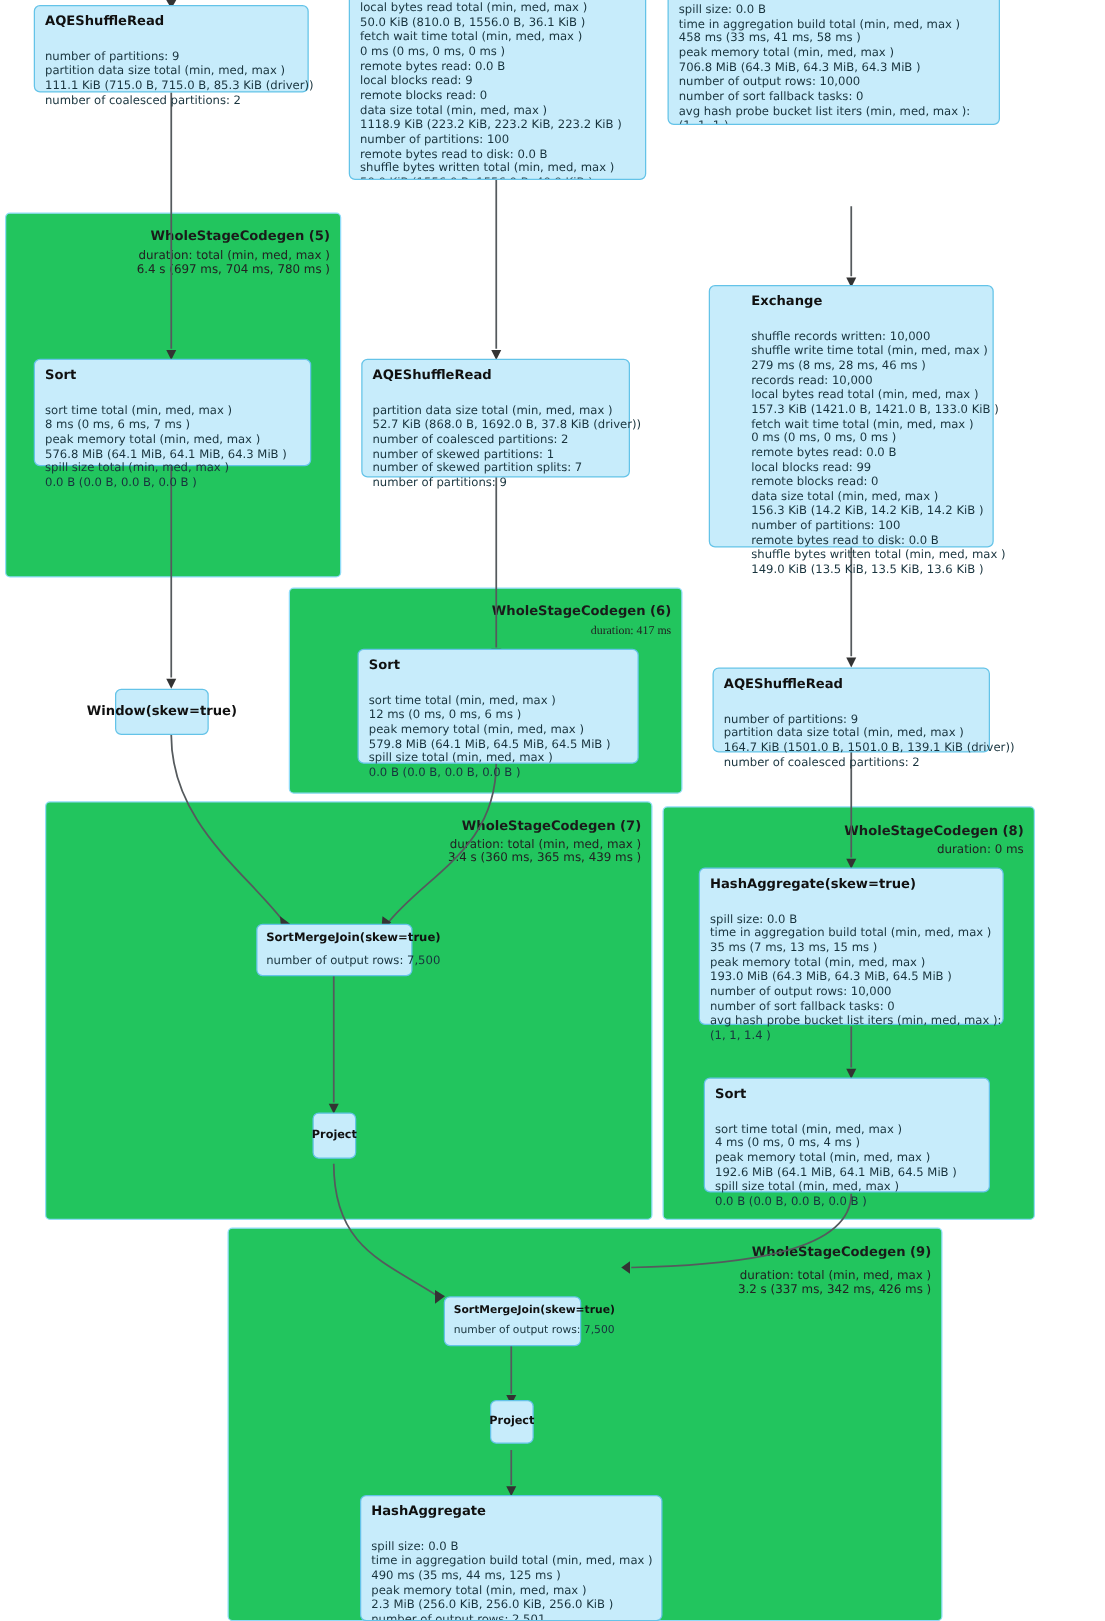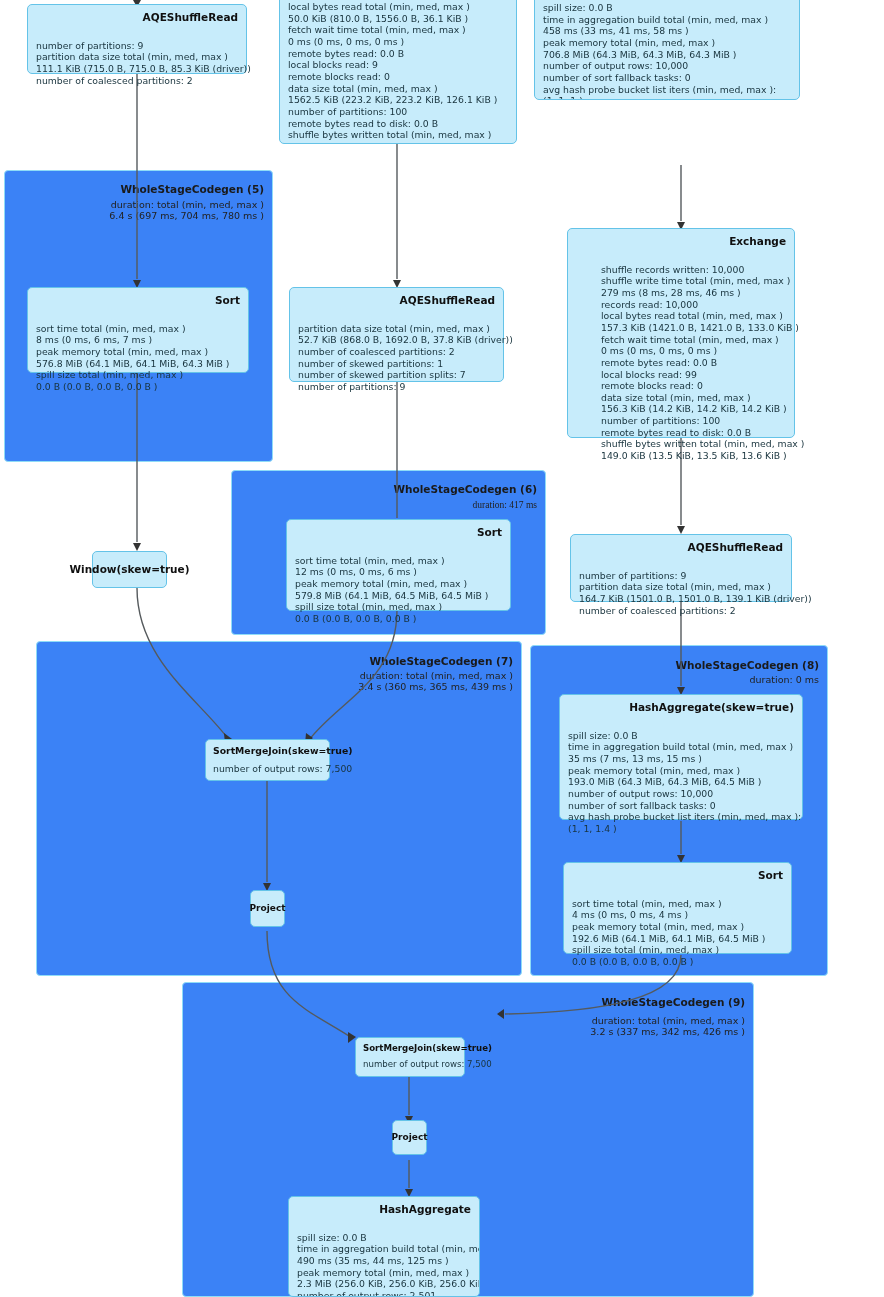--- a/index.html
+++ b/index.html
@@ -2,21 +2,21 @@
 <html><head>
 <meta charset="utf-8">
 <style>
   html,body{margin:0;padding:0;background:#ffffff;}
   body{font-family:"DejaVu Sans","Liberation Sans",sans-serif;}
   #canvas{position:relative;width:884px;height:1297px;overflow:hidden;background:#fff;}
 
   
   .cluster{
     position:absolute;
-    background:#3b82f6;
+    background:#22c55e;
     border:1px solid #8fdcf7;
     border-radius:4px;
     box-sizing:border-box;
   }
   .cluster-title{
     position:absolute;
     right:8px;
     font-weight:bold;
     font-size:10.5px;
     color:#1a1a1a;
@@ -41,21 +41,20 @@
     border-radius:5px;
     box-sizing:border-box;
     padding:6px 8px 7px 8px;
   }
   .node-title{
     font-weight:bold;
     font-size:10.5px;
     color:#101010;
     line-height:1.2;
     white-space:nowrap;
-    text-align:right;
   }
   .node-metrics{
     margin-top:16px;
     font-size:9.3px;
     color:#18333d;
     line-height:1.255;
     white-space:nowrap;
   }
   .node-metrics div{white-space:nowrap;}
   .node.center-only{
@@ -165,21 +164,21 @@
   <div class="node clipped" style="left:279px;top:-10px;width:238px;height:154px;padding-top:0;">
     <div class="node-metrics" style="margin-top:10px;">
         <div>local bytes read total (min, med, max )</div>
         <div>50.0 KiB (810.0 B, 1556.0 B, 36.1 KiB )</div>
         <div>fetch wait time total (min, med, max )</div>
         <div>0 ms (0 ms, 0 ms, 0 ms )</div>
         <div>remote bytes read: 0.0 B</div>
         <div>local blocks read: 9</div>
         <div>remote blocks read: 0</div>
         <div>data size total (min, med, max )</div>
-        <div>1562.5 KiB (223.2 KiB, 223.2 KiB, 126.1 KiB )</div>
+        <div>1118.9 KiB (223.2 KiB, 223.2 KiB, 223.2 KiB )</div>
         <div>number of partitions: 100</div>
         <div>remote bytes read to disk: 0.0 B</div>
         <div>shuffle bytes written total (min, med, max )</div>
         <div>50.0 KiB (1556.0 B, 1556.0 B, 40.9 KiB )</div>
       </div>
   </div>
 
   <div class="node clipped" style="left:534px;top:-8px;width:266px;height:108px;padding-top:0;">
     <div class="node-metrics" style="margin-top:9px;">
         <div>spill size: 0.0 B</div>
@@ -309,21 +308,21 @@
     <div class="node-title" style="font-size:8.6px;">SortMergeJoin(skew=true)</div>
     <div class="node-metrics" style="margin-top:6px;font-size:8.6px;">
         <div>number of output rows: 7,500</div>
       </div>
   </div>
 
   <div class="node center-only" style="left:392px;top:1120px;width:35px;height:35px;">
     <div class="node-title" style="font-size:9px;">Project</div>
   </div>
 
-  <div class="node clipped" style="left:288px;top:1196px;width:192px;height:101px;">
+  <div class="node clipped" style="left:288px;top:1196px;width:242px;height:101px;">
     <div class="node-title">HashAggregate</div>
     <div class="node-metrics">
         <div>spill size: 0.0 B</div>
         <div>time in aggregation build total (min, med, max )</div>
         <div>490 ms (35 ms, 44 ms, 125 ms )</div>
         <div>peak memory total (min, med, max )</div>
         <div>2.3 MiB (256.0 KiB, 256.0 KiB, 256.0 KiB )</div>
         <div>number of output rows: 2,501</div>
         <div>number of sort fallback tasks: 0</div>
       </div>

